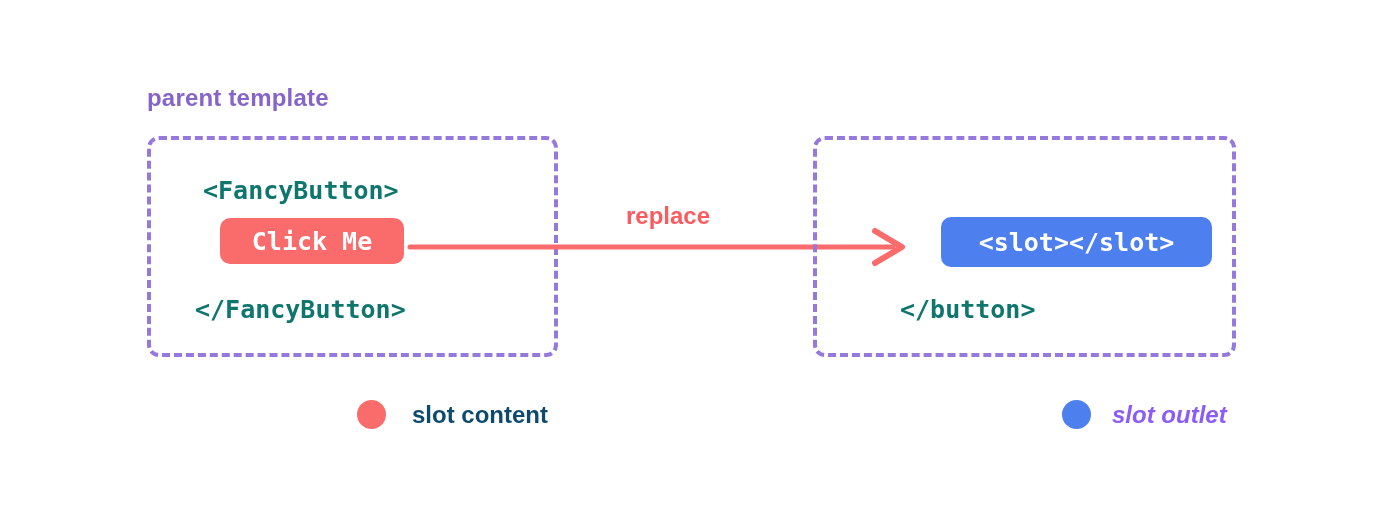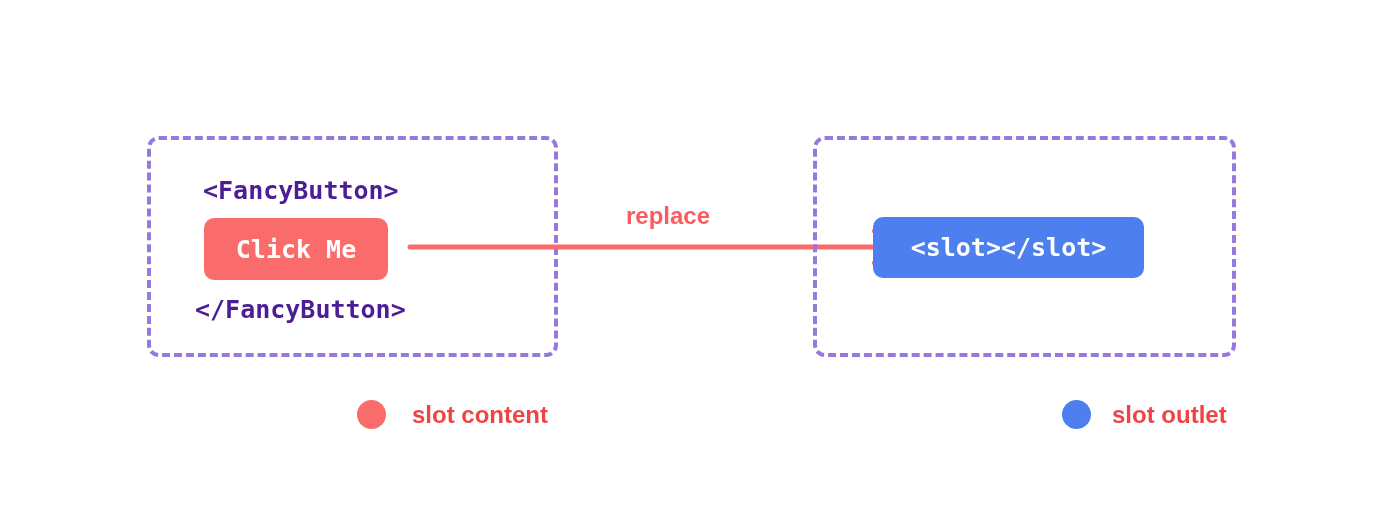--- a/index.html
+++ b/index.html
@@ -27,21 +27,21 @@
   .dashed-box {
     box-sizing: border-box;
     border: 4px dashed #9579dc;
     border-radius: 12px;
     background: transparent;
   }
   .code {
     font-family: "DejaVu Sans Mono", "Liberation Mono", monospace;
     font-weight: 700;
     font-size: 25px;
-    color: #4c1d95;
+    color: #0f766e;
     white-space: nowrap;
     letter-spacing: 0px;
   }
   .chip {
     box-sizing: border-box;
     border-radius: 10px;
     display: flex;
     align-items: center;
     justify-content: center;
     font-family: "DejaVu Sans Mono", "Liberation Mono", monospace;
@@ -64,54 +64,56 @@
     height: 29px;
     border-radius: 50%;
   }
   .dot-red  { background: #fa6b6b; }
   .dot-blue { background: #4e7fee; }
   .legend-label {
     font-size: 24px;
     font-weight: 700;
     white-space: nowrap;
   }
-  .legend-red  { color: #ef4444; }
-  .legend-blue { color: #ef4444; }
+  .legend-red  { color: #0c4a6e; }
+  .legend-blue { color: #8b5cf6; font-style: italic; }
 </style>
 </head>
 <body>
 
 <div class="canvas">
 
+  <div class="abs group-title" style="left:147px; top:84px;">parent template</div>
 
   <div class="abs dashed-box" style="left:147px; top:136px; width:411px; height:221px;"></div>
 
   <div class="abs code" style="left:203px; top:176px;">&lt;FancyButton&gt;</div>
 
-  <div class="abs chip chip-red" style="left:204px; top:218px; width:184px; height:62px;">
+  <div class="abs chip chip-red" style="left:220px; top:218px; width:184px; height:46px;">
     <span>Click Me</span>
   </div>
 
   <div class="abs code" style="left:195px; top:295px;">&lt;/FancyButton&gt;</div>
 
   <div class="abs arrow-label" style="left:626px; top:202px;text-align:center;">replace</div>
 
   <svg class="abs" style="left:405px; top:227px;" width="510" height="40" viewBox="0 0 510 40" aria-hidden="true">
     <line x1="5" y1="20" x2="488" y2="20" stroke="#fa6b6b" stroke-width="5" stroke-linecap="round"></line>
     <polyline points="470,4 497,20 470,36" fill="none" stroke="#fa6b6b" stroke-width="6" stroke-linecap="round" stroke-linejoin="round"></polyline>
   </svg>
 
 
   <div class="abs dashed-box" style="left:813px; top:136px; width:423px; height:221px;"></div>
 
 
-  <div class="abs chip chip-blue" style="left:873px; top:217px; width:271px; height:61px;">
+  <div class="abs chip chip-blue" style="left:941px; top:217px; width:271px; height:50px;">
     <span>&lt;slot&gt;&lt;/slot&gt;</span>
   </div>
 
+  <div class="abs code" style="left:900px; top:295px;">&lt;/button&gt;</div>
 
   <div class="abs legend-dot dot-red" style="left:357px; top:400px;"></div>
   <div class="abs legend-label legend-red" style="left:412px; top:401px;">slot content</div>
 
   <div class="abs legend-dot dot-blue" style="left:1062px; top:400px;"></div>
   <div class="abs legend-label legend-blue" style="left:1112px; top:401px;">slot outlet</div>
 
 </div>
 
 </body></html>

